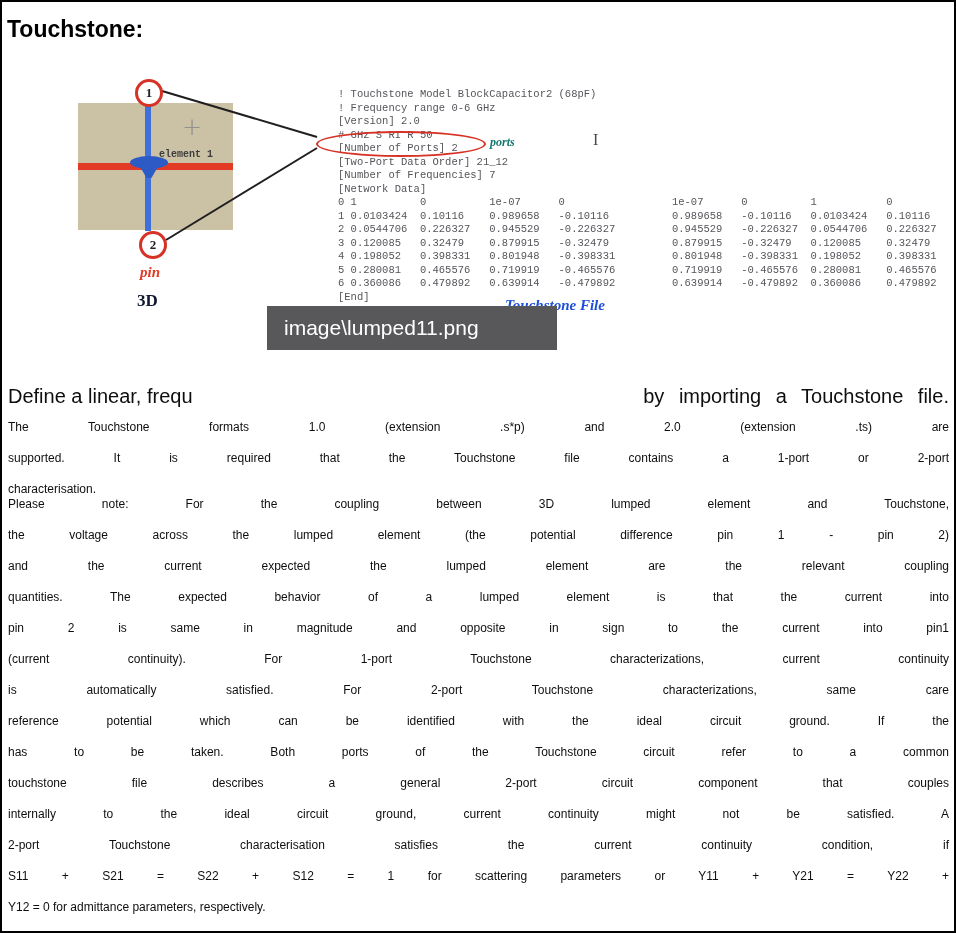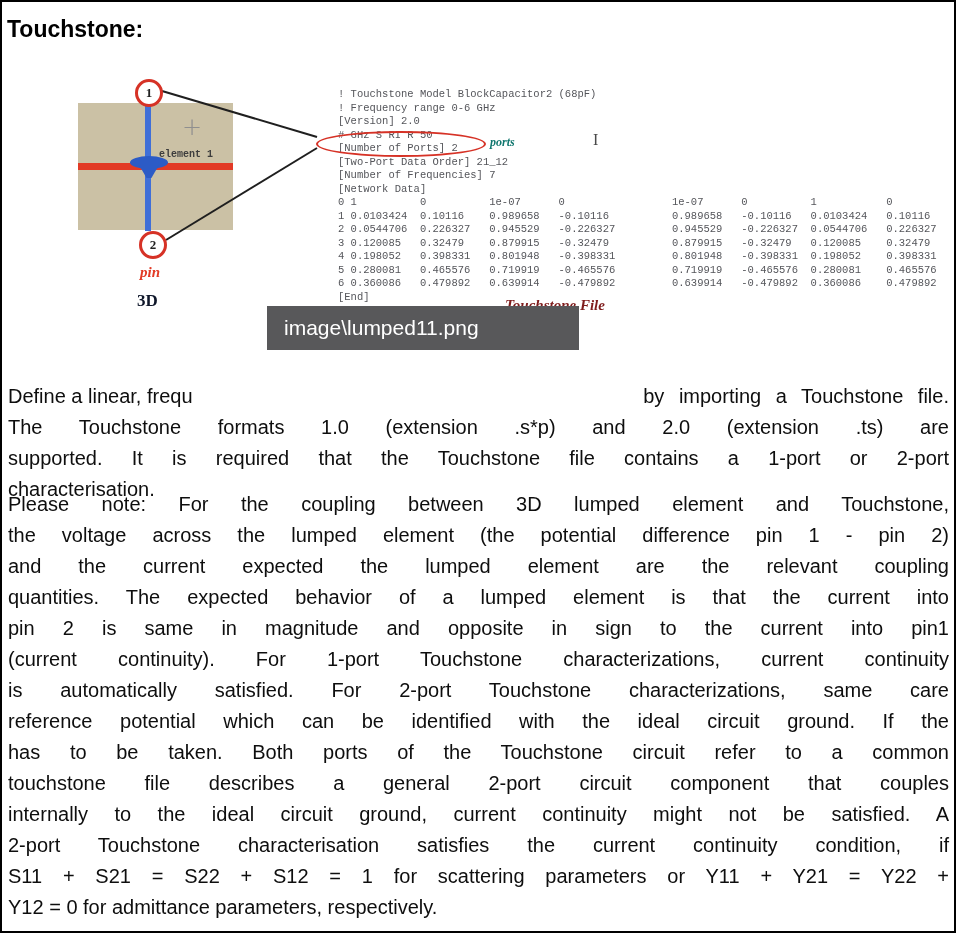--- a/index.html
+++ b/index.html
@@ -34,31 +34,31 @@
   .callout-svg { position:absolute; left:0; top:0; z-index:3; }
   .ts-file { position:absolute; left:273px; top:8px; margin:5px;
     font-family:"Liberation Mono", monospace; font-size:10.5px; line-height:13.5px;
     color:#54555a; white-space:pre; }
   .ports-ellipse { position:absolute; left:256px; top:56px; width:166px; height:22px;
     border:2px solid #d63226; border-radius:50%; z-index:5; }
   .ports-note { position:absolute; left:430px; top:60px; font:italic bold 12px "Liberation Serif", serif; color:#0f766e; }
   .text-cursor { position:absolute; left:533px; top:56px; font:16px "Liberation Serif", serif; color:#4a4a4a; }
 
   .caption { position:absolute; left:505px; top:297px; font:italic bold 15px "Liberation Serif", serif;
-    color:#7f1d1d; z-index:10; }
+    color:#1d4ed8; z-index:10; }
 
-  .tooltip { position:absolute; left:267px; top:306px; width:312px; height:44px;
+  .tooltip { position:absolute; left:267px; top:306px; width:290px; height:44px;
     background:#58585a; color:#fff; font-size:21px; display:flex; align-items:center;
     padding-left:17px; box-sizing:border-box; z-index:30; }
 
   
   .para { position:absolute; left:8px; width:941px; color:#0e0e0e; }
   .para-1 { top:333px;margin-top:48px; }
   .para-2 { top:489px; }
-  .line { font-size:20px; line-height:31px; text-align:justify; text-align-last:justify; }
+  .line { font-size:12px; line-height:31px; text-align:justify; text-align-last:justify; }
   .line.pl { text-align:left; text-align-last:left; }
   .split-line { display:flex; justify-content:space-between; font-size:20px; line-height:31px; }
   .split-line .right { word-spacing:9px; }
 </style>
 </head>
 <body>
 
 <div class="frame"></div>
 
 <h1 class="page-title">Touchstone:</h1>

